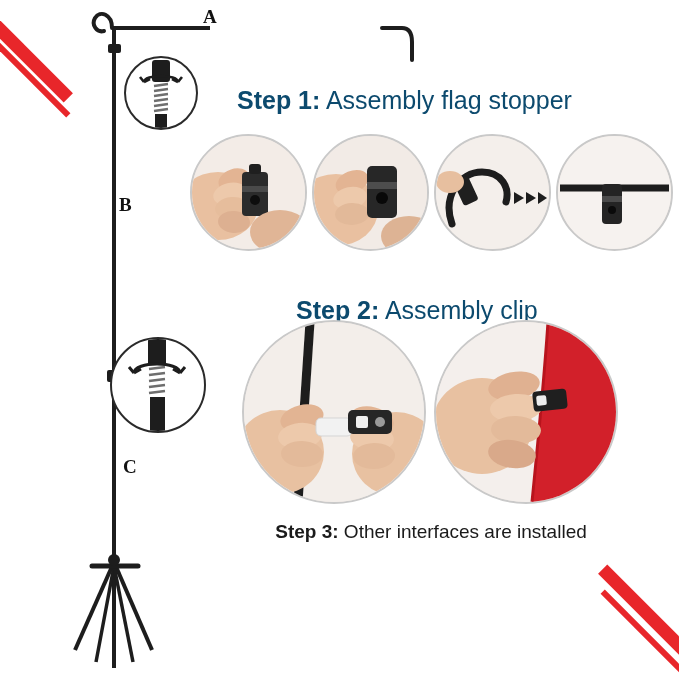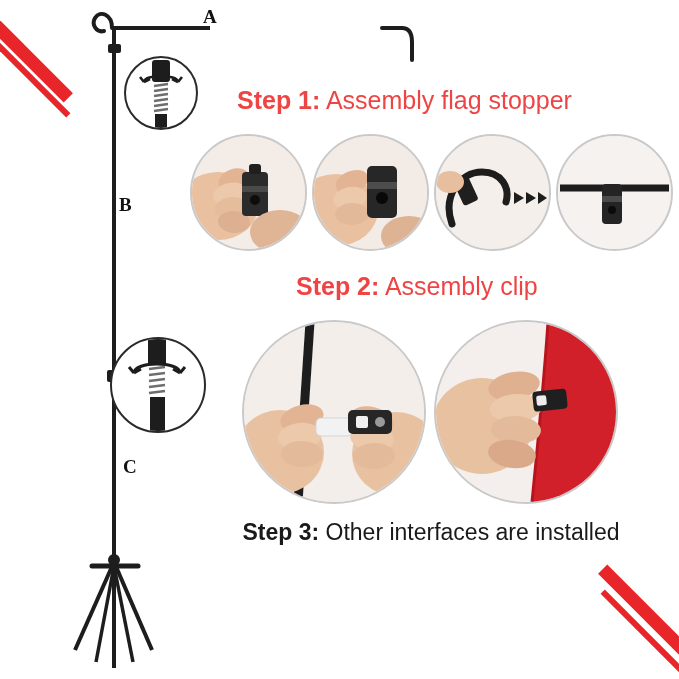--- a/index.html
+++ b/index.html
@@ -32,29 +32,29 @@
   
   .detail-circle{
     position:absolute;border:2px solid #2a2a2a;border-radius:50%;
     background:#ffffff;overflow:hidden;
   }
   #detail-1{left:124px;top:56px;width:70px;height:70px;}
   #detail-2{left:110px;top:337px;width:92px;height:92px;}
 
   
   .step-head{
-    position:absolute;color:#ef4444;
+    position:absolute;color:#0c4a6e;
     font-family:"Liberation Sans", sans-serif;
     font-size:25px;white-space:nowrap;
   }
   .step-head b{font-weight:bold;}
   #step1-head{left:237px;top:86px;}
-  #step2-head{left:296px;top:272px;}
+  #step2-head{left:296px;top:296px;}
   #step3-wrap{position:absolute;left:186px;top:515px;width:490px;text-align:center;
-    font-size:23px;color:#1a1a1a;line-height:34px;}
+    font-size:19px;color:#1a1a1a;line-height:34px;}
 
   
   .photo{
     position:absolute;border-radius:50%;border:2px solid #c9c9c9;
     overflow:hidden;background:#efe7e2;
   }
   #p1{left:190px;top:134px;width:113px;height:113px;}
   #p2{left:312px;top:134px;width:113px;height:113px;}
   #p3{left:434px;top:134px;width:113px;height:113px;}
   #p4{left:556px;top:134px;width:113px;height:113px;}

